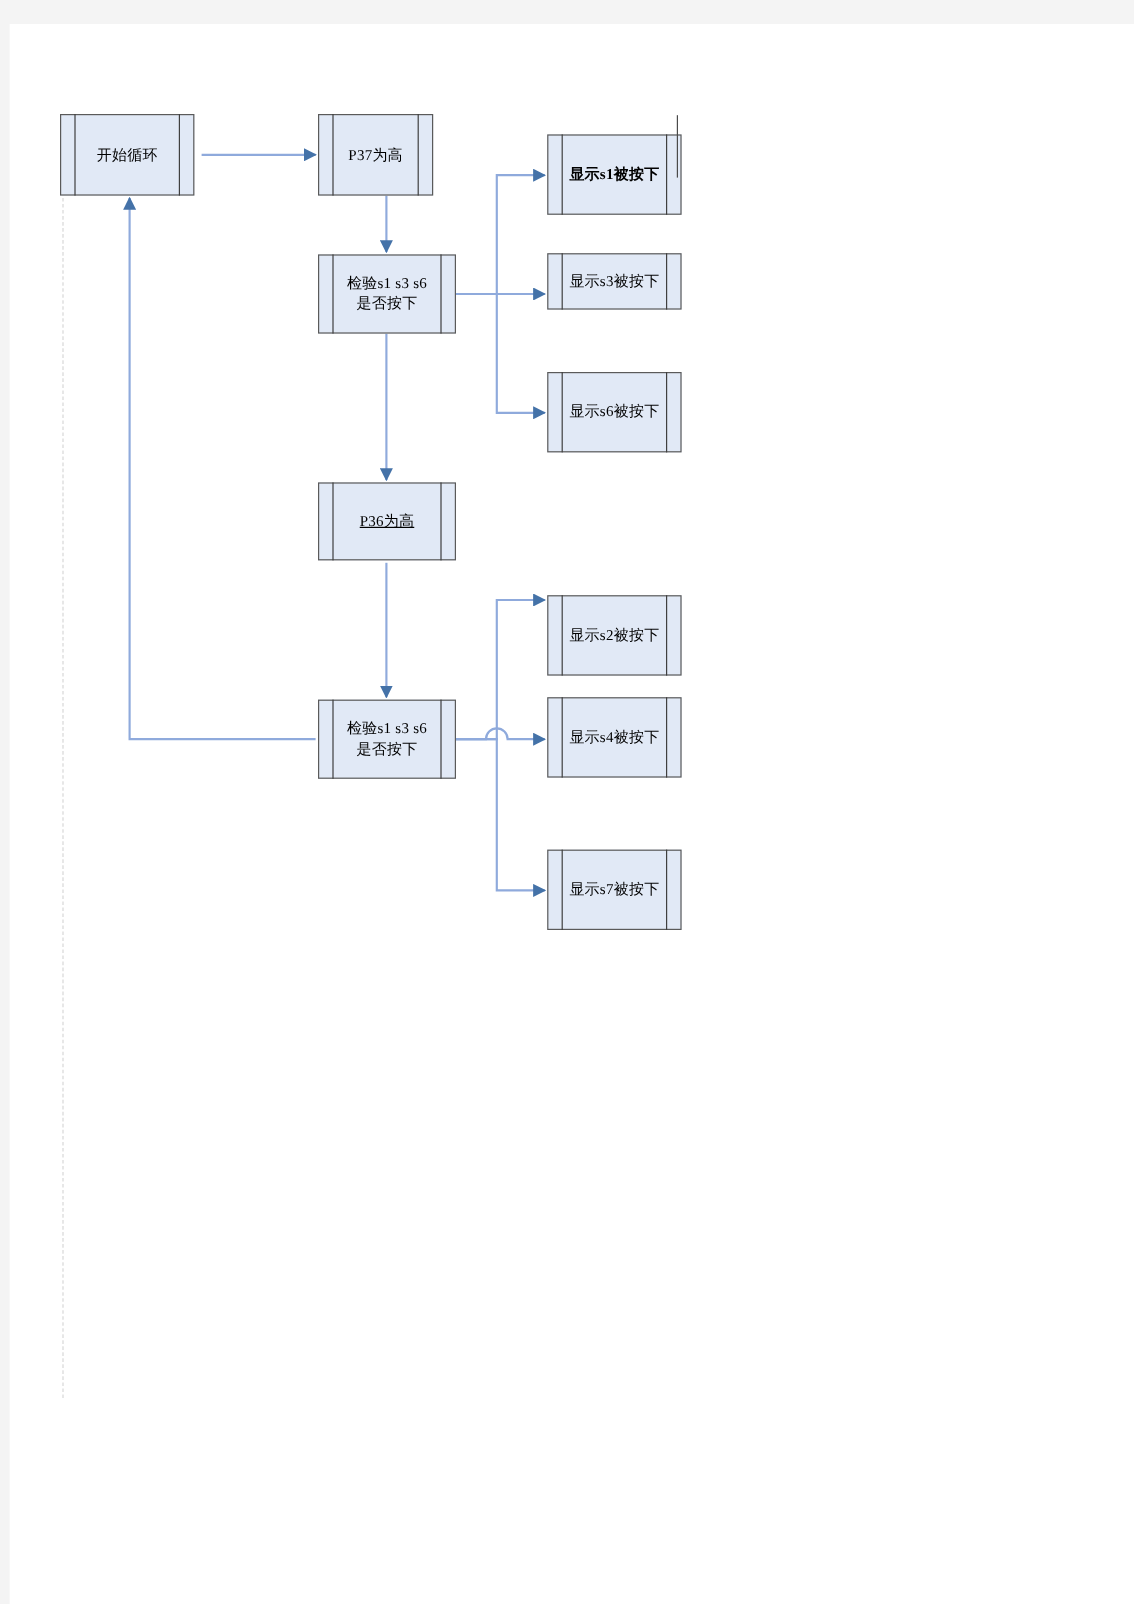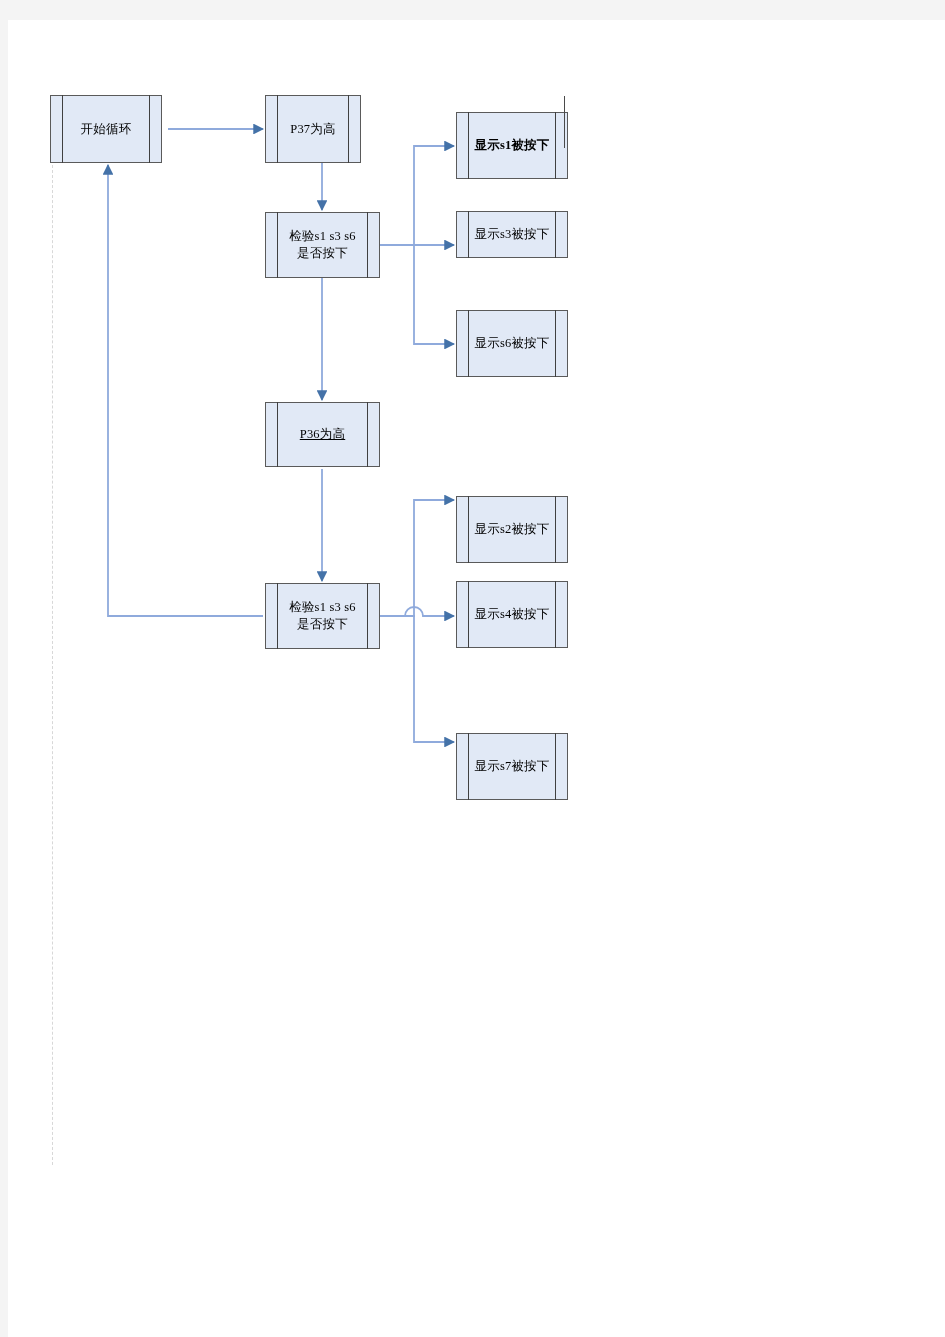--- a/index.html
+++ b/index.html
@@ -164,17 +164,17 @@
 </div>
 
 <div class="node" style="left:456px; top:466px; width:112px; height:67px;margin-top:30px;">
   <div class="node-label">显示s2被按下</div>
 </div>
 
 <div class="node" style="left:456px; top:581px; width:112px; height:67px;align-items:center;">
   <div class="node-label">显示s4被按下</div>
 </div>
 
-<div class="node" style="left:456px; top:708px; width:112px; height:67px;margin-top:25px;">
+<div class="node" style="left:456px; top:708px; width:112px; height:67px;">
   <div class="node-label">显示s7被按下</div>
 </div>
 
 <div id="stray-tick"></div>
 
 </body></html>

